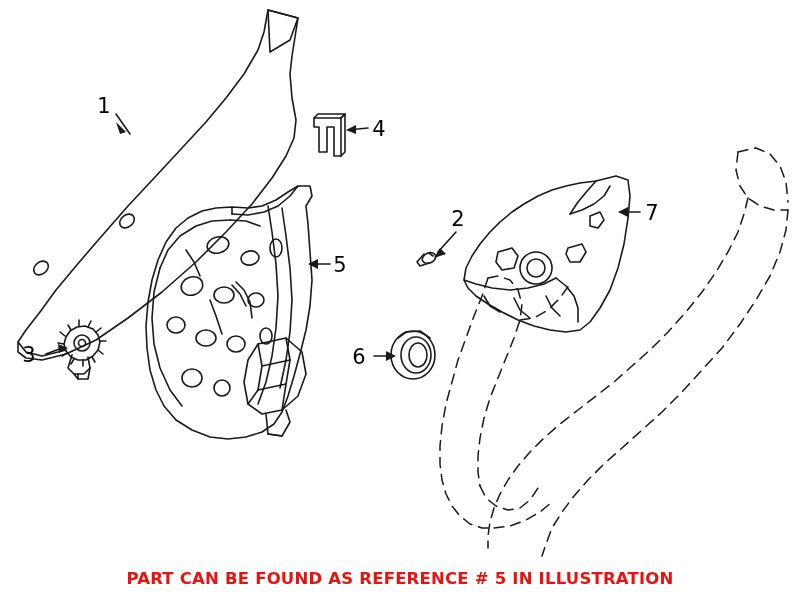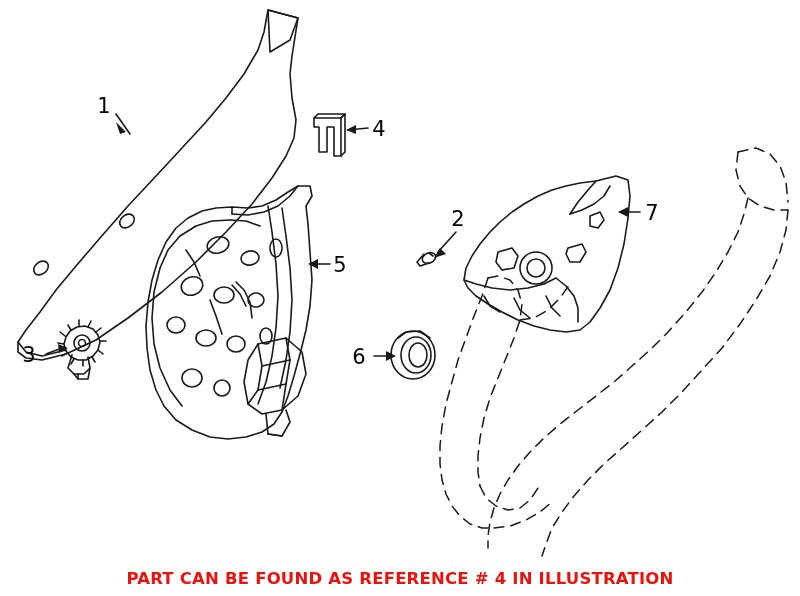--- a/index.html
+++ b/index.html
@@ -203,14 +203,14 @@
       <text class="callout-label" x="104" y="113" text-anchor="middle">1</text>
       <text class="callout-label" x="458" y="226" text-anchor="middle">2</text>
       <text class="callout-label" x="29" y="362" text-anchor="middle">3</text>
       <text class="callout-label" x="379" y="136" text-anchor="middle">4</text>
       <text class="callout-label" x="340" y="272" text-anchor="middle">5</text>
       <text class="callout-label" x="359" y="364" text-anchor="middle">6</text>
       <text class="callout-label" x="652" y="220" text-anchor="middle">7</text>
     </g>
   </svg>
 
-  <div class="footer-note">PART CAN BE FOUND AS REFERENCE # 4 IN ILLUSTRATION</div>
+  <div class="footer-note">PART CAN BE FOUND AS REFERENCE # 5 IN ILLUSTRATION</div>
 </div>
 
 </body></html>

